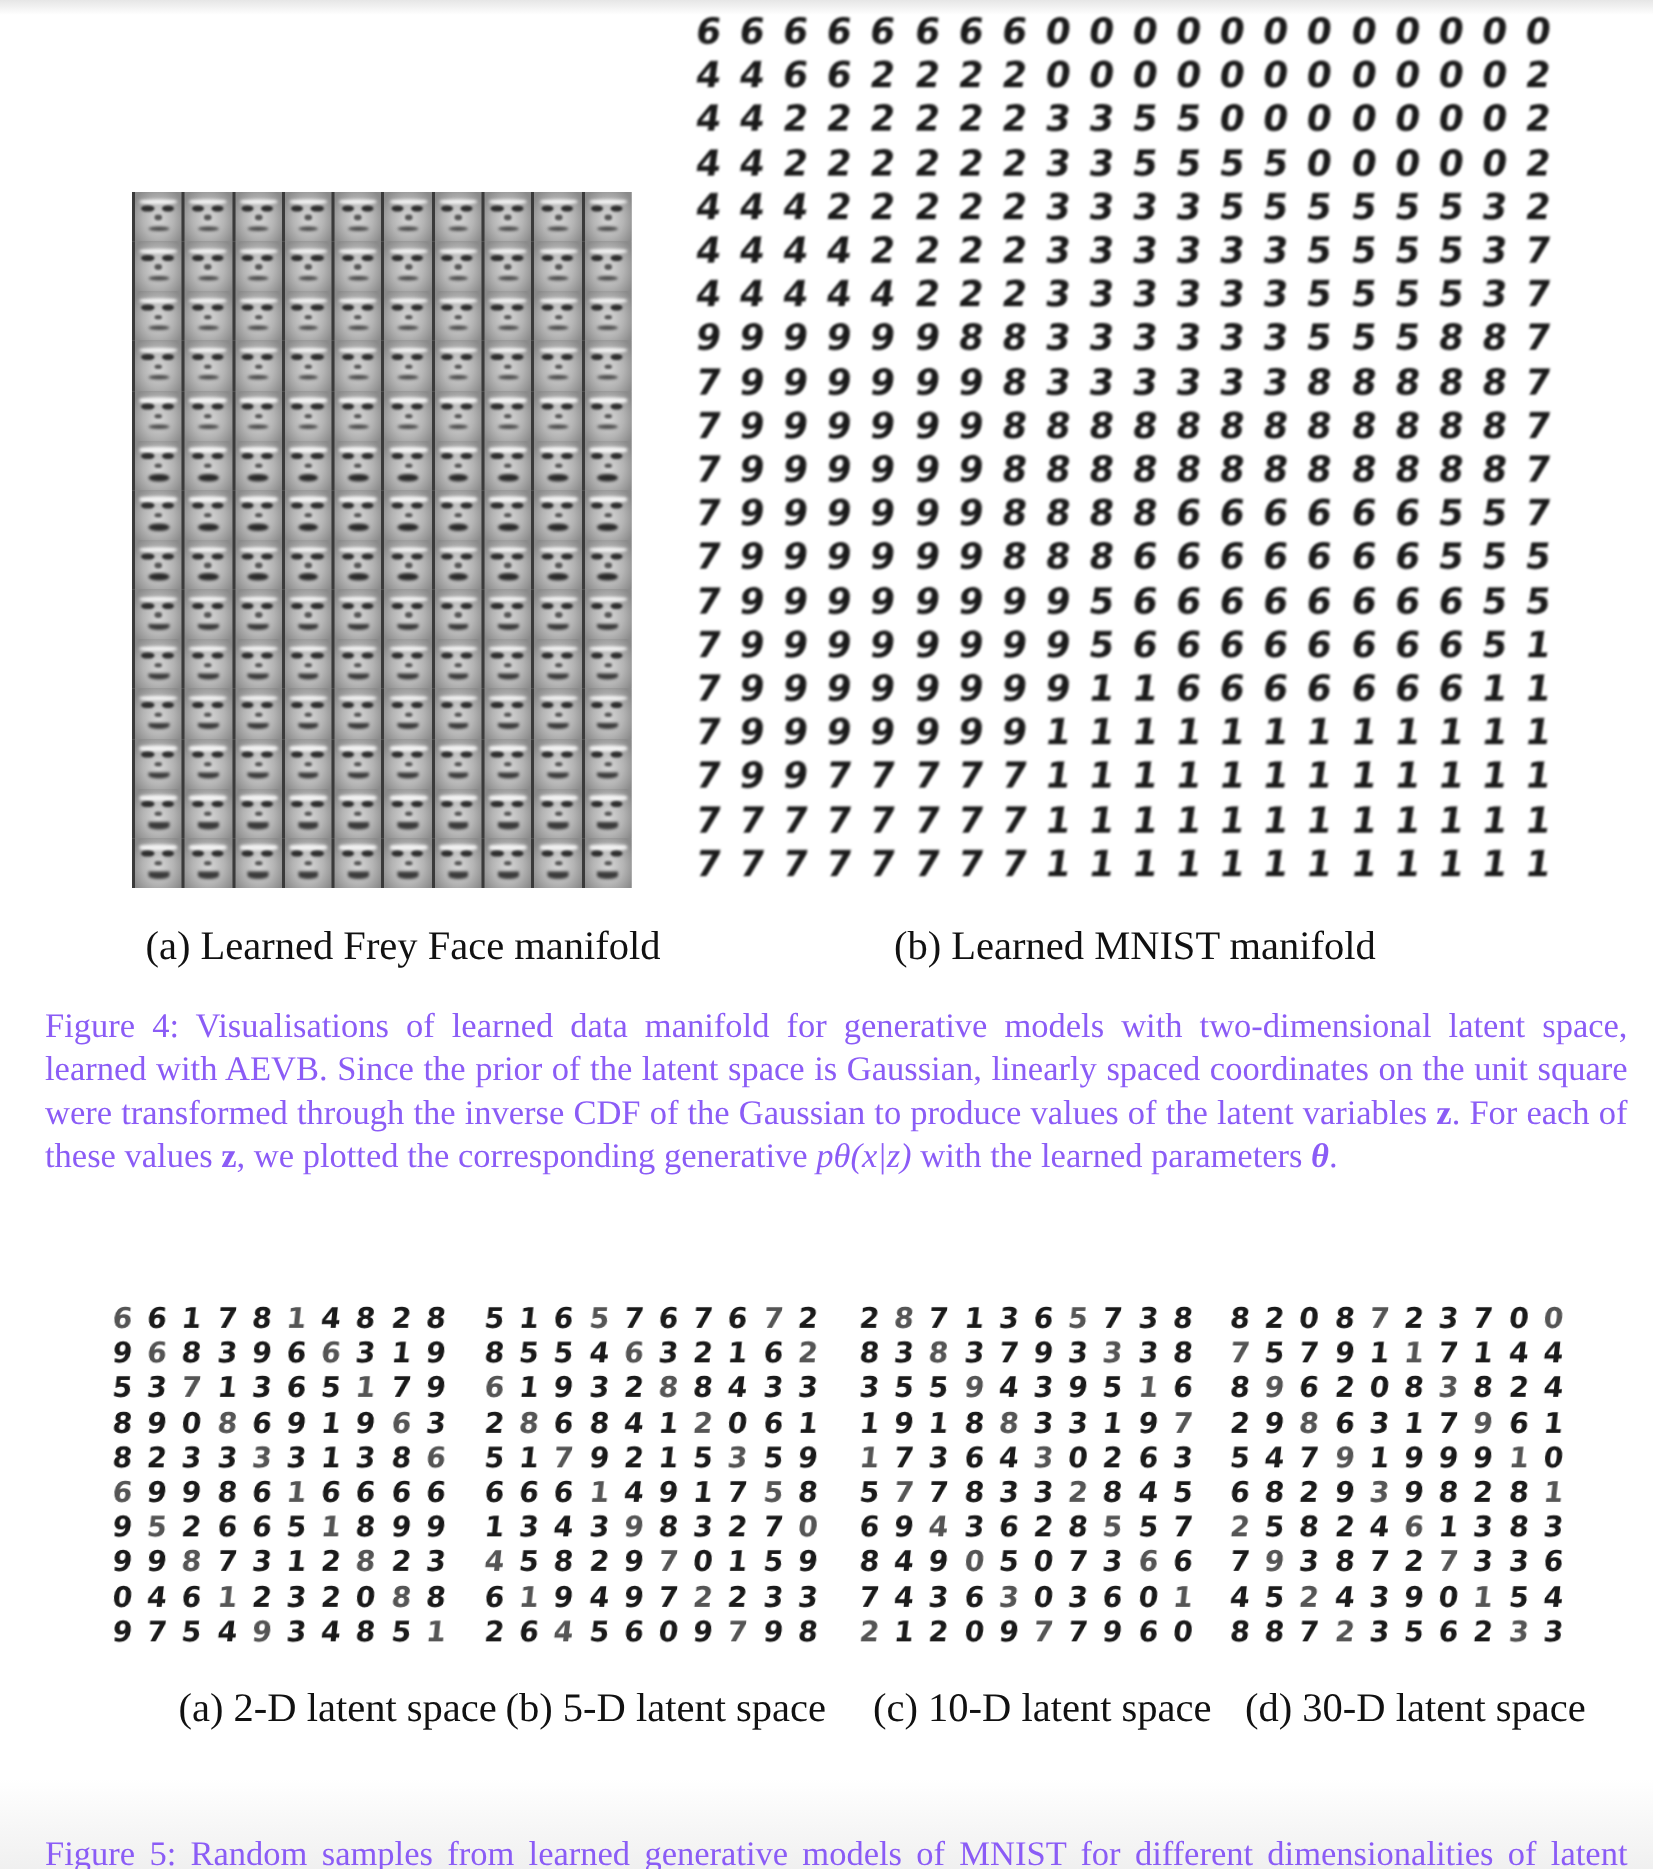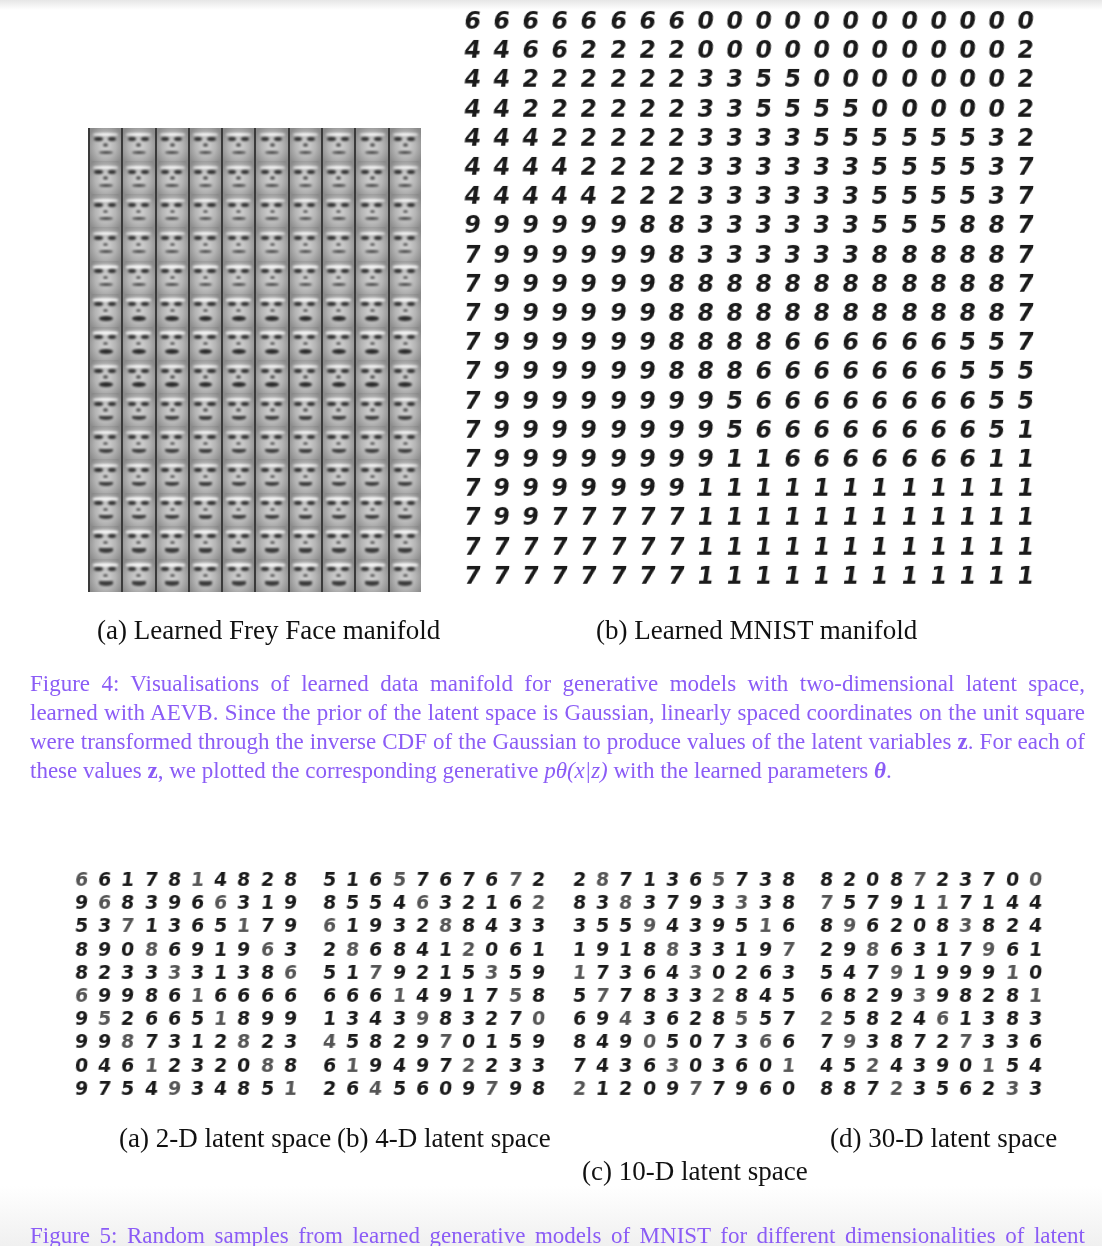--- a/index.html
+++ b/index.html
@@ -1879,21 +1879,21 @@
     <div class="digit faint">2</div>
     <div class="digit">3</div>
     <div class="digit">5</div>
     <div class="digit">6</div>
     <div class="digit">2</div>
     <div class="digit faint">3</div>
     <div class="digit">3</div>
   </div>
 
 <div class="subcap" style="left:88px; top:1123px;margin-left:31px;">(a) 2-D latent space</div>
-<div class="subcap" style="left:337px; top:1123px;">(b) 4-D latent space</div>
-<div class="subcap" style="left:582px; top:1123px;margin-top:33px;">(c) 10-D latent space</div>
+<div class="subcap" style="left:337px; top:1123px;">(b) 5-D latent space</div>
+<div class="subcap" style="left:582px; top:1123px;">(c) 10-D latent space</div>
 <div class="subcap" style="left:830px; top:1123px;">(d) 30-D latent space</div>
 
 <div class="bottomshade"></div>
 
 <div class="caption" style="top:1176px;margin-top:45px;">
   <span>Figure 5:</span><span> Random samples from learned generative models of MNIST for different dimensionalities of latent space.</span>
 </div>
 
 </body></html>

